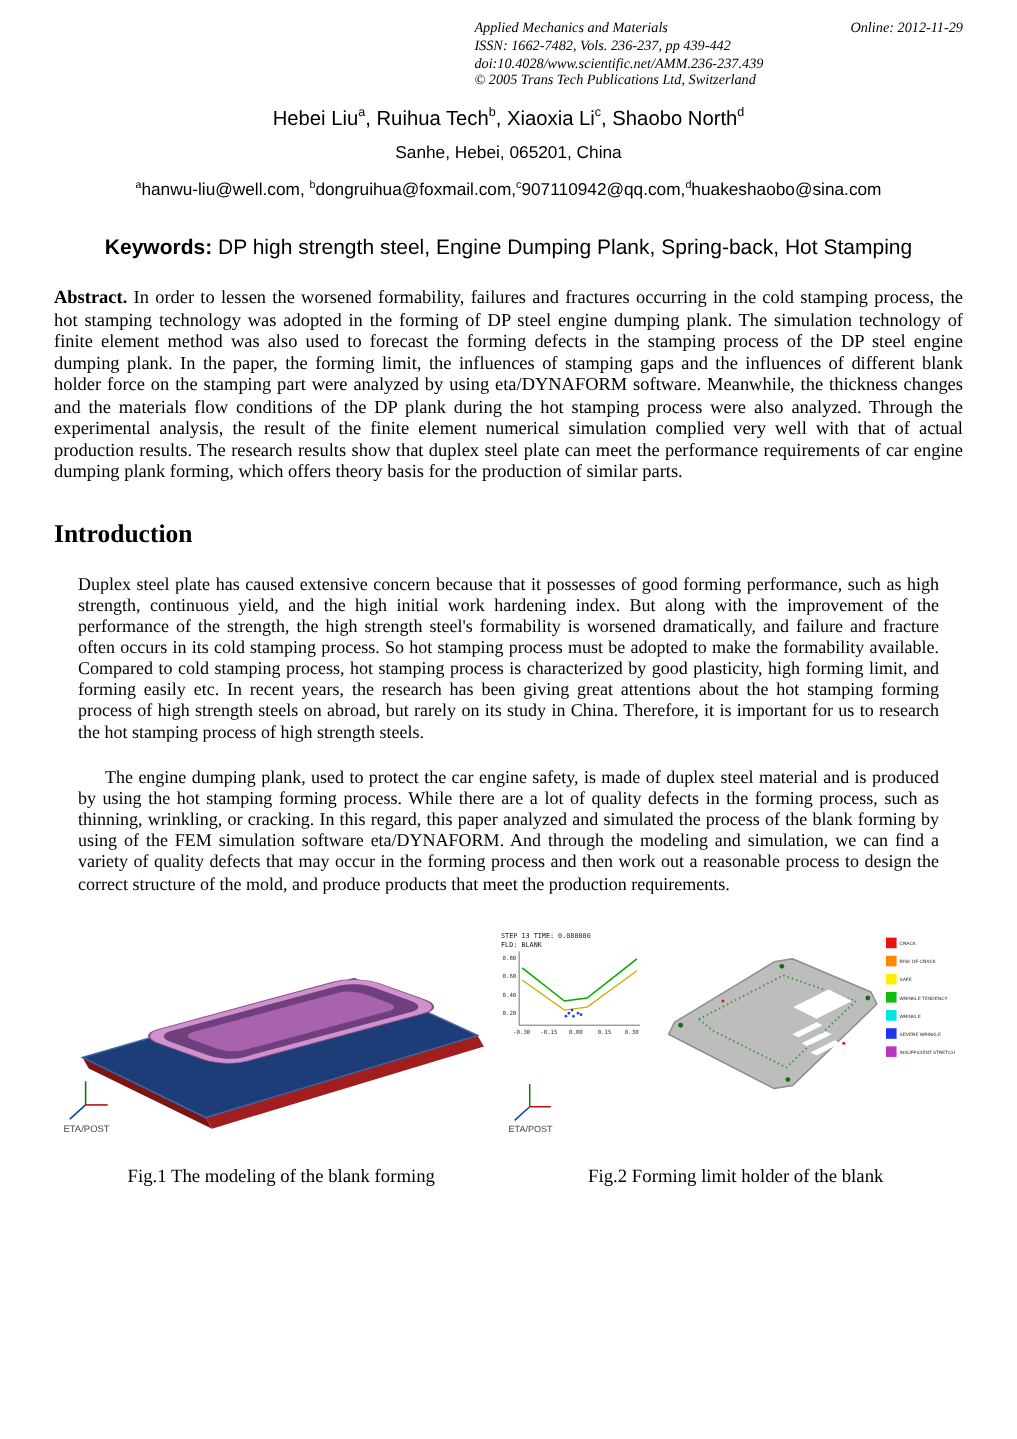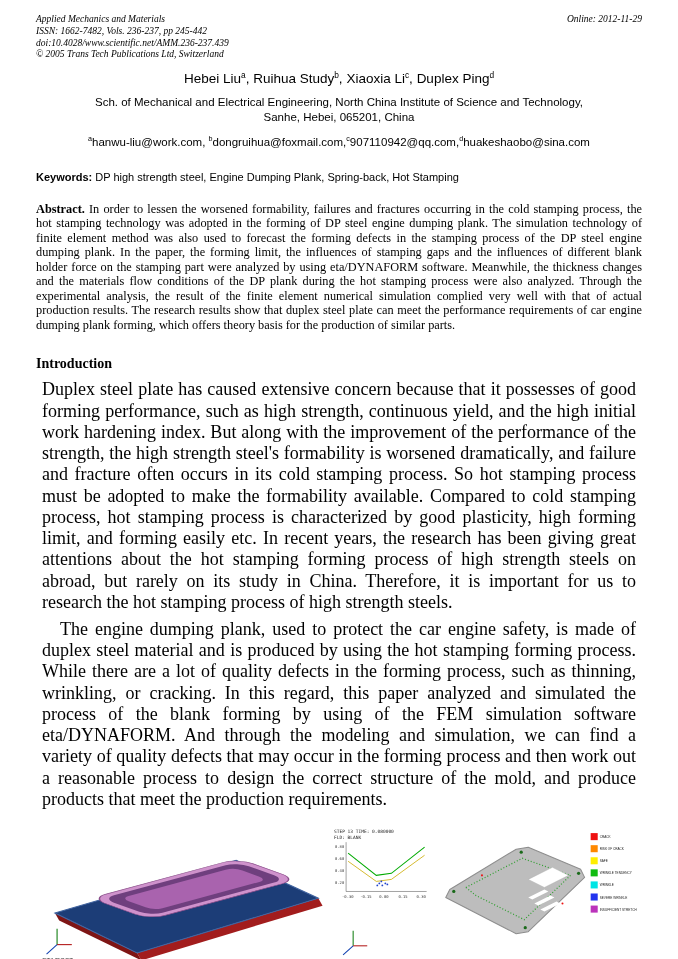--- a/index.html
+++ b/index.html
@@ -2,22 +2,22 @@
 <html><head>
 <meta charset="utf-8">
 <style>
   html,body{margin:0;padding:0;background:#888;}
   .page{
     width:678px;height:959px;background:#ffffff;margin:0 auto;
     box-sizing:border-box;padding:14px 36px;position:relative;
     font-family:"Liberation Serif",serif;color:#000;overflow:hidden;
   }
   
-  .header-row{display:flex;justify-content:space-between;align-items:flex-start;
-    font-style:italic;font-size:9.5px;line-height:1.24;}
+  .header-row{display:flex;justify-content:flex-end;align-items:flex-start;
+    font-style:italic;font-size:9.5px;line-height:1.24;gap:46px;}
   .header-left div{white-space:nowrap;}
   .header-right{white-space:nowrap;margin-left:12px;}
   
   .title{
     font-family:"Liberation Sans",sans-serif;font-weight:bold;
     font-size:15px;line-height:1.32;text-align:center;
     max-width:545px;margin:24px auto 0 auto;
   }
   .authors{
     font-family:"Liberation Sans",sans-serif;font-size:13.5px;
@@ -26,32 +26,33 @@
   .authors sup,.emails sup{font-size:0.62em;line-height:0;}
   .affiliation{
     font-family:"Liberation Sans",sans-serif;font-size:11.5px;line-height:1.3;
     text-align:center;margin-top:9px;
   }
   .emails{
     font-family:"Liberation Sans",sans-serif;font-size:11.5px;
     text-align:center;margin-top:11px;
   }
   .keywords{
-    font-family:"Liberation Sans",sans-serif;font-size:11px;
+    font-family:"Liberation Sans",sans-serif;font-size:14px;
     margin-top:23px;
+    text-align:center;
   }
   .bold{font-weight:bold;}
   .abstract{
     font-size:12.3px;line-height:1.18;text-align:justify;margin:19px 0 0 0;
   }
   .section-heading{
-    font-size:14px;font-weight:bold;margin:24px 0 7px 0;
+    font-size:17px;font-weight:bold;margin:24px 0 7px 0;
   }
   .body-para{
-    font-size:18px;line-height:1.18;text-align:justify;margin:6px;
+    font-size:12px;line-height:1.18;text-align:justify;margin:16px;
   }
   .indent{text-indent:18px;}
   
   .figures{display:flex;justify-content:space-between;align-items:flex-end;margin-top:10px;}
   .figbox1{width:295px;}
   .figbox2{width:312px;}
   .captions{display:flex;margin-top:14px;font-size:12.5px;}
   .captions div{width:50%;text-align:center;}
   
   .t45{font-size:4.5px;font-family:"DejaVu Sans Mono",monospace;fill:#222;}
@@ -60,39 +61,38 @@
   .t6{font-size:6px;font-family:"Liberation Sans",sans-serif;fill:#444;}
 </style>
 </head>
 <body>
 
 <div class="page">
 
   <div class="header-row">
     <div class="header-left">
       <div>Applied Mechanics and Materials</div>
-      <div>ISSN: 1662-7482, Vols. 236-237, pp 245-442</div>
+      <div>ISSN: 1662-7482, Vols. 236-237, pp 439-442</div>
       <div>doi:10.4028/www.scientific.net/AMM.236-237.439</div>
       <div>© 2005 Trans Tech Publications Ltd, Switzerland</div>
     </div>
     <div class="header-right">Online: 2012-11-29</div>
   </div>
 
 
   <div class="authors">
-    <span><span>Hebei Liu</span><sup>a</sup><span>, </span></span><span><span>Ruihua Study</span><sup>b</sup><span>, </span></span><span><span>Xiaoxia Li</span><sup>c</sup><span>, </span></span><span><span>Duplex Ping</span><sup>d</sup><span></span></span>
+    <span><span>Hebei Liu</span><sup>a</sup><span>, </span></span><span><span>Ruihua Tech</span><sup>b</sup><span>, </span></span><span><span>Xiaoxia Li</span><sup>c</sup><span>, </span></span><span><span>Shaobo North</span><sup>d</sup><span></span></span>
   </div>
 
   <div class="affiliation">
-    <div>Sch. of Mechanical and Electrical Engineering, North China Institute of Science and Technology,</div>
     <div>Sanhe, Hebei, 065201, China</div>
   </div>
 
   <div class="emails">
-    <span><sup>a</sup><span>hanwu-liu@work.com</span><span>, </span></span><span><sup>b</sup><span>dongruihua@foxmail.com</span><span>,</span></span><span><sup>c</sup><span>907110942@qq.com</span><span>,</span></span><span><sup>d</sup><span>huakeshaobo@sina.com</span><span></span></span>
+    <span><sup>a</sup><span>hanwu-liu@well.com</span><span>, </span></span><span><sup>b</sup><span>dongruihua@foxmail.com</span><span>,</span></span><span><sup>c</sup><span>907110942@qq.com</span><span>,</span></span><span><sup>d</sup><span>huakeshaobo@sina.com</span><span></span></span>
   </div>
 
   <div class="keywords">
     <span class="bold">Keywords:</span><span> DP high strength steel, Engine Dumping Plank, Spring-back, Hot Stamping</span>
   </div>
 
   <p class="abstract">
     <span class="bold">Abstract.</span><span> In order to lessen the worsened formability, failures and fractures occurring in the cold stamping process, the hot stamping technology was adopted in the forming of DP steel engine dumping plank. The simulation technology of finite element method was also used to forecast the forming defects in the stamping process of the DP steel engine dumping plank. In the paper, the forming limit, the influences of stamping gaps and the influences of different blank holder force on the stamping part were analyzed by using eta/DYNAFORM software. Meanwhile, the thickness changes and the materials flow conditions of the DP plank during the hot stamping process were also analyzed. Through the experimental analysis, the result of the finite element numerical simulation complied very well with that of actual production results. The research results show that duplex steel plate can meet the performance requirements of car engine dumping plank forming, which offers theory basis for the production of similar parts.</span>
   </p>
 
@@ -192,16 +192,17 @@
           <line x1="22" y1="120" x2="22" y2="105" stroke="#0a7a0a" stroke-width="1"></line>
           <line x1="22" y1="120" x2="36" y2="120" stroke="#b01010" stroke-width="1"></line>
           <line x1="22" y1="120" x2="12" y2="129" stroke="#1040b0" stroke-width="1"></line>
         </g>
         <text x="8" y="137" class="t6">ETA/POST</text>
       </svg>
     </div>
   </div>
 
   <div class="captions">
+    <div>Fig.1 The modeling of the blank forming</div>
     <div>Fig.2 Forming limit holder of the blank</div>
   </div>
 
 </div>
 
 </body></html>

